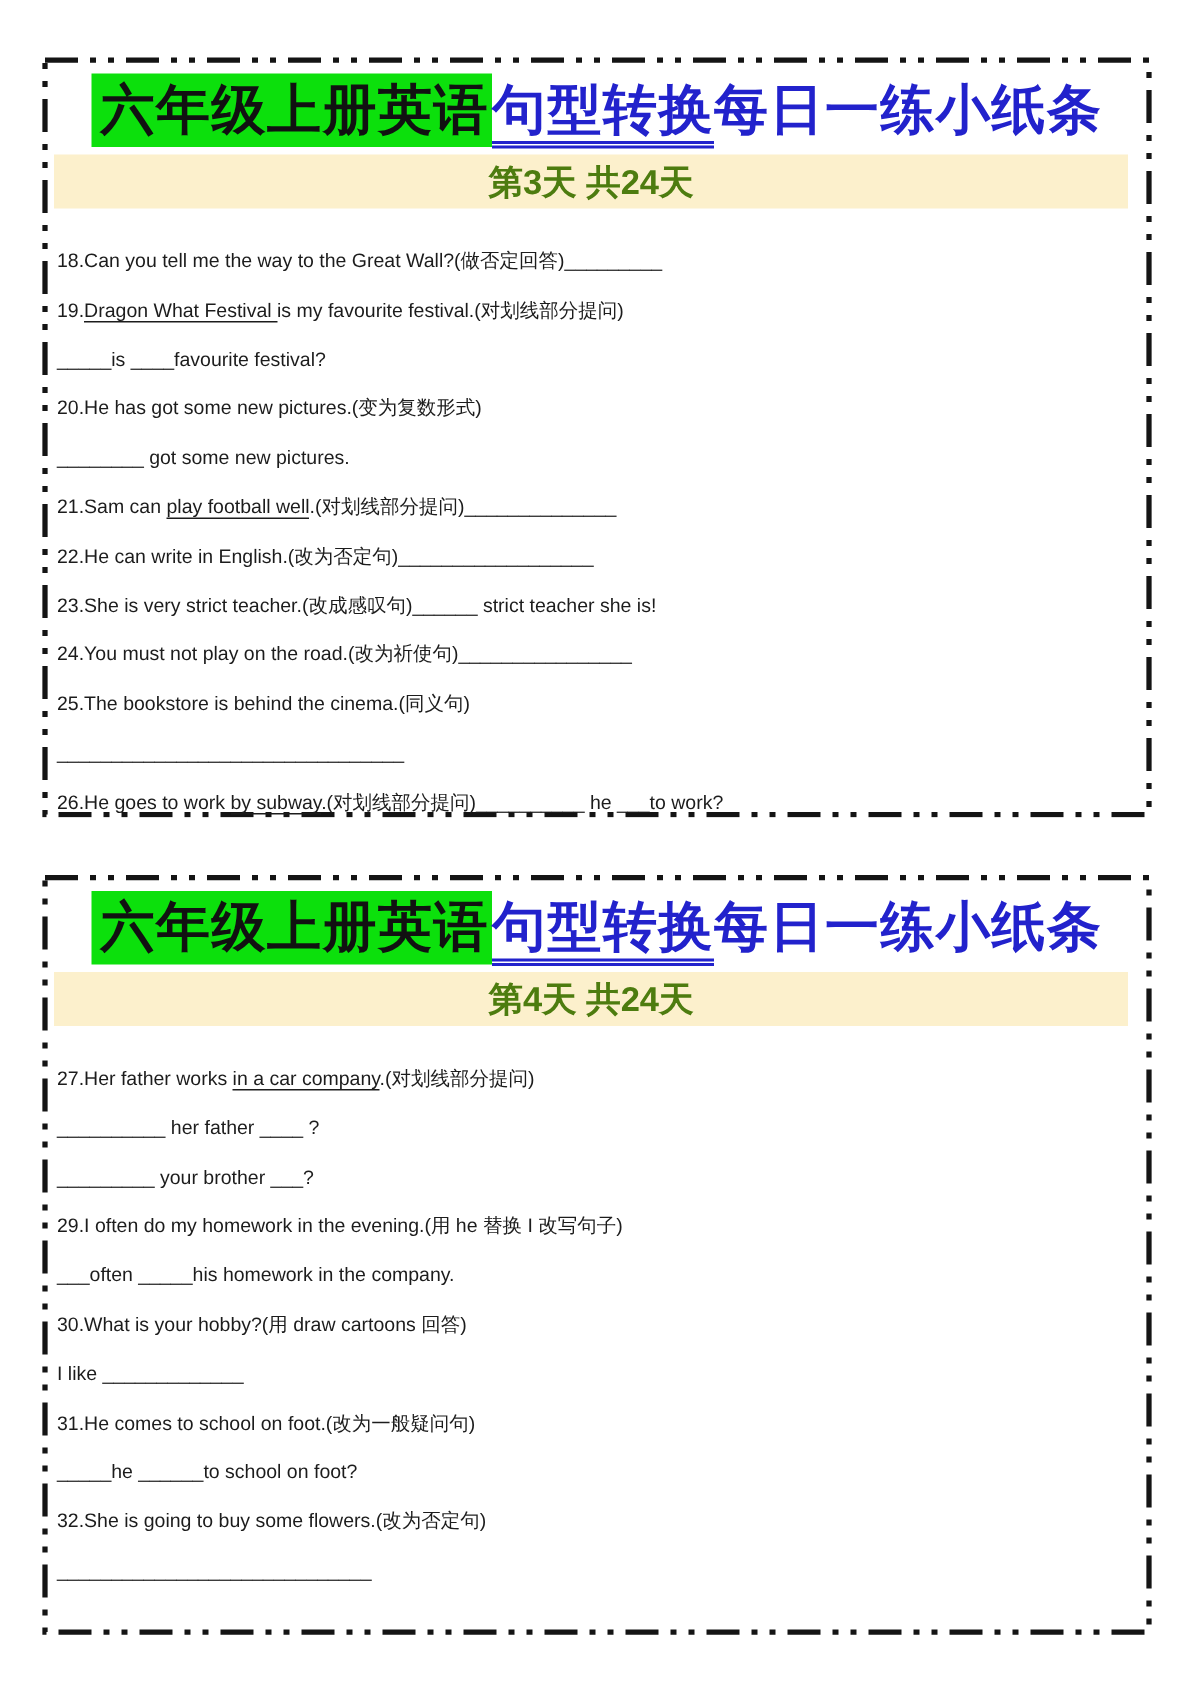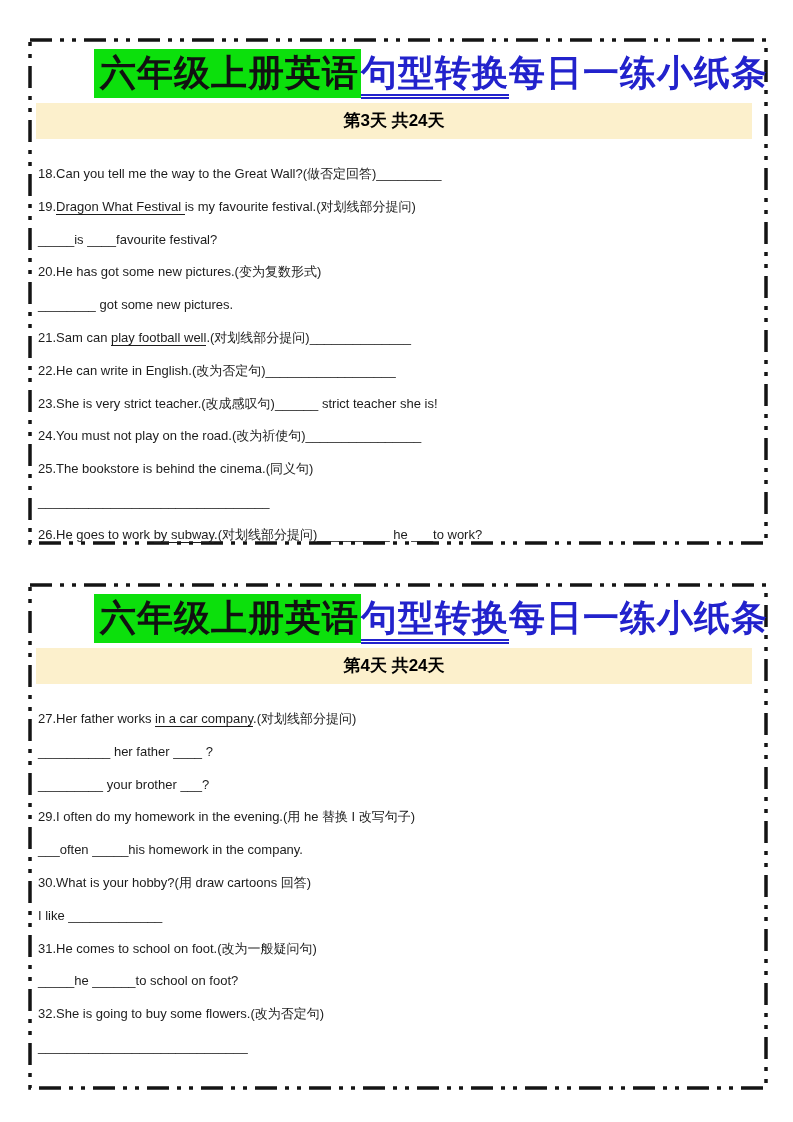--- a/index.html
+++ b/index.html
@@ -6,29 +6,29 @@
   .page{
     position:relative;width:793px;height:1122px;background:#ffffff;overflow:hidden;
     font-family:"Liberation Sans","DejaVu Sans",sans-serif;color:#1c1c1c;
   }
   .panel{position:absolute;left:28px;width:740px;height:507px;}
   .panel-day3{top:38px;}
   .panel-day4{top:583px;}
   .panel-border{position:absolute;left:0;top:0;width:740px;height:507px;pointer-events:none;}
   .panel-inner{position:relative;padding-top:10px;}
   .title{
-    text-align:right;font-size:36px;font-weight:bold;line-height:50px;
+    text-align:center;font-size:36px;font-weight:bold;line-height:50px;
     letter-spacing:1px;white-space:nowrap;
   }
   .title .hl{background:#0ce00c;color:#111111;padding:3px 2px 5px 6px;}
   .title .blue{color:#2222cc;}
   .title .dbl{border-bottom:5px double #2222cc;padding-bottom:1px;}
   .banner{
     margin:5px 16px 0 8px;background:#fcf0cc;text-align:center;
-    font-size:17px;font-weight:bold;line-height:36px;color:#000000;
+    font-size:23px;font-weight:bold;line-height:36px;color:#4d7c0f;
   }
   .lines{margin:19px 12px 0 10px;font-size:13px;line-height:32.8px;}
   .line{white-space:nowrap;}
   .u{border-bottom:1.5px solid currentColor;}
 </style>
 </head>
 <body>
 
 <div class="page">
 

